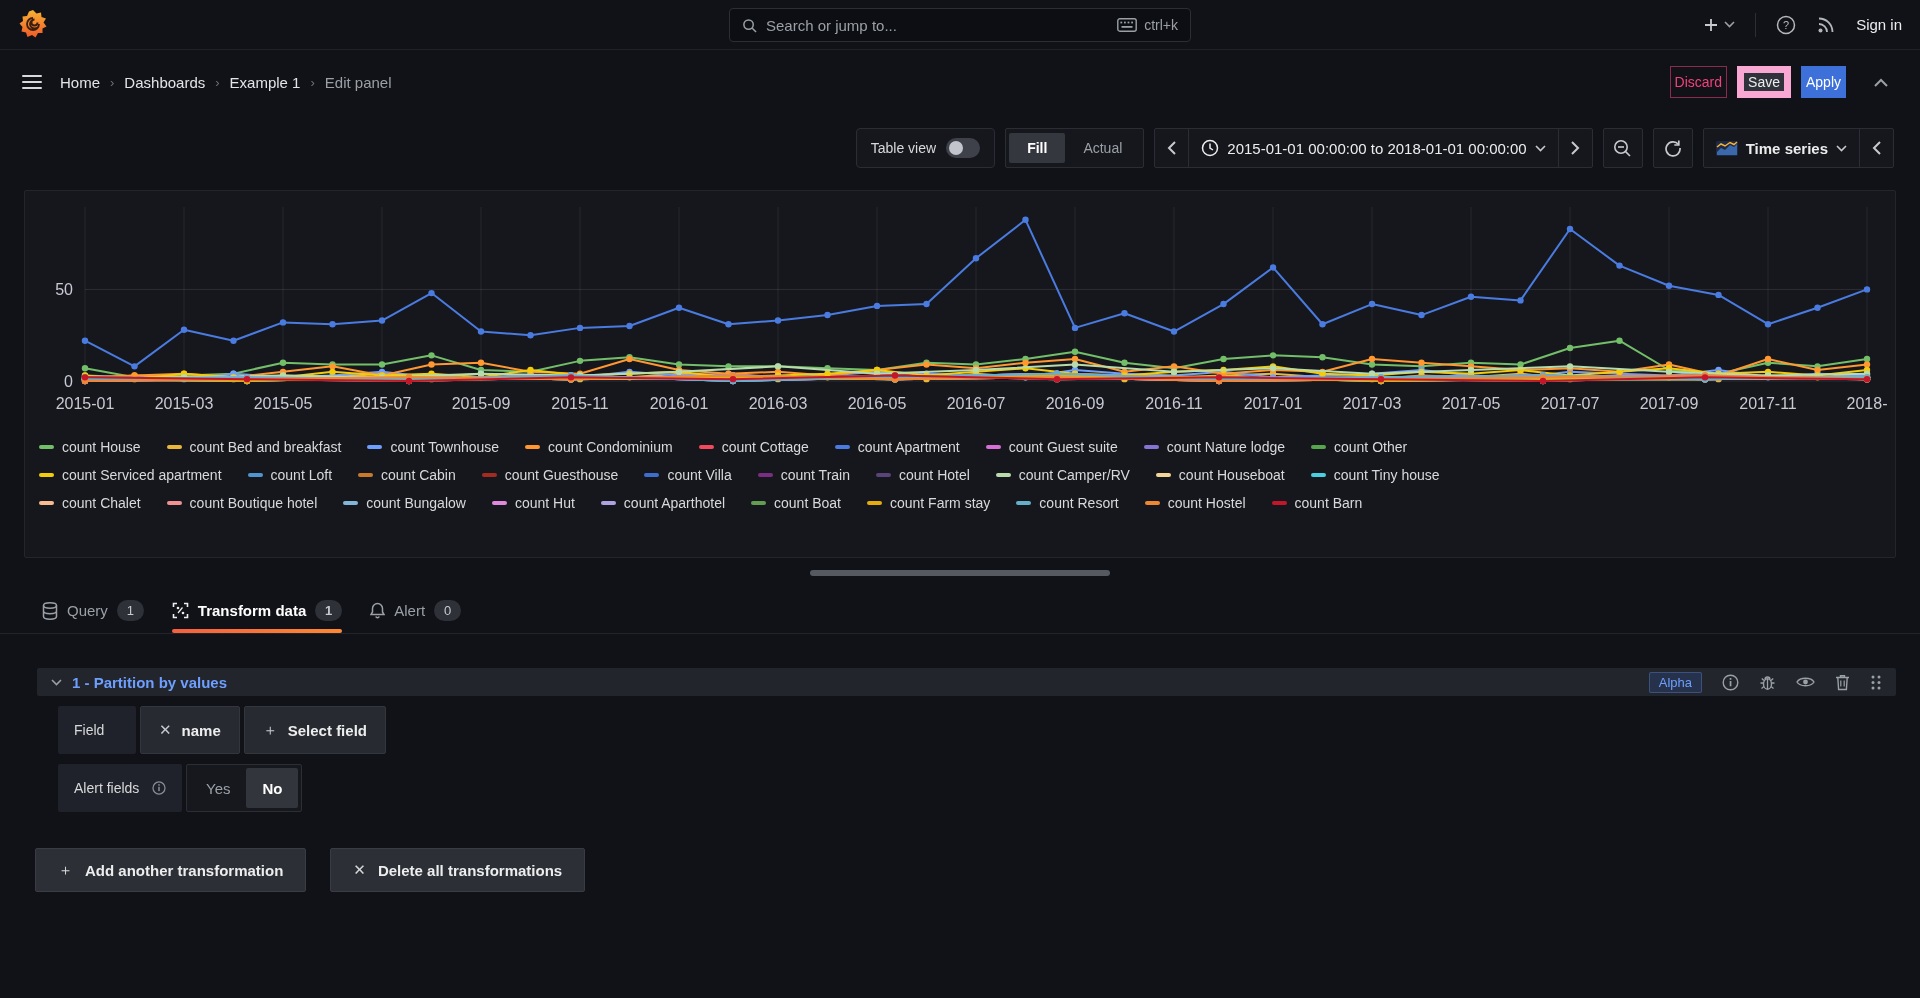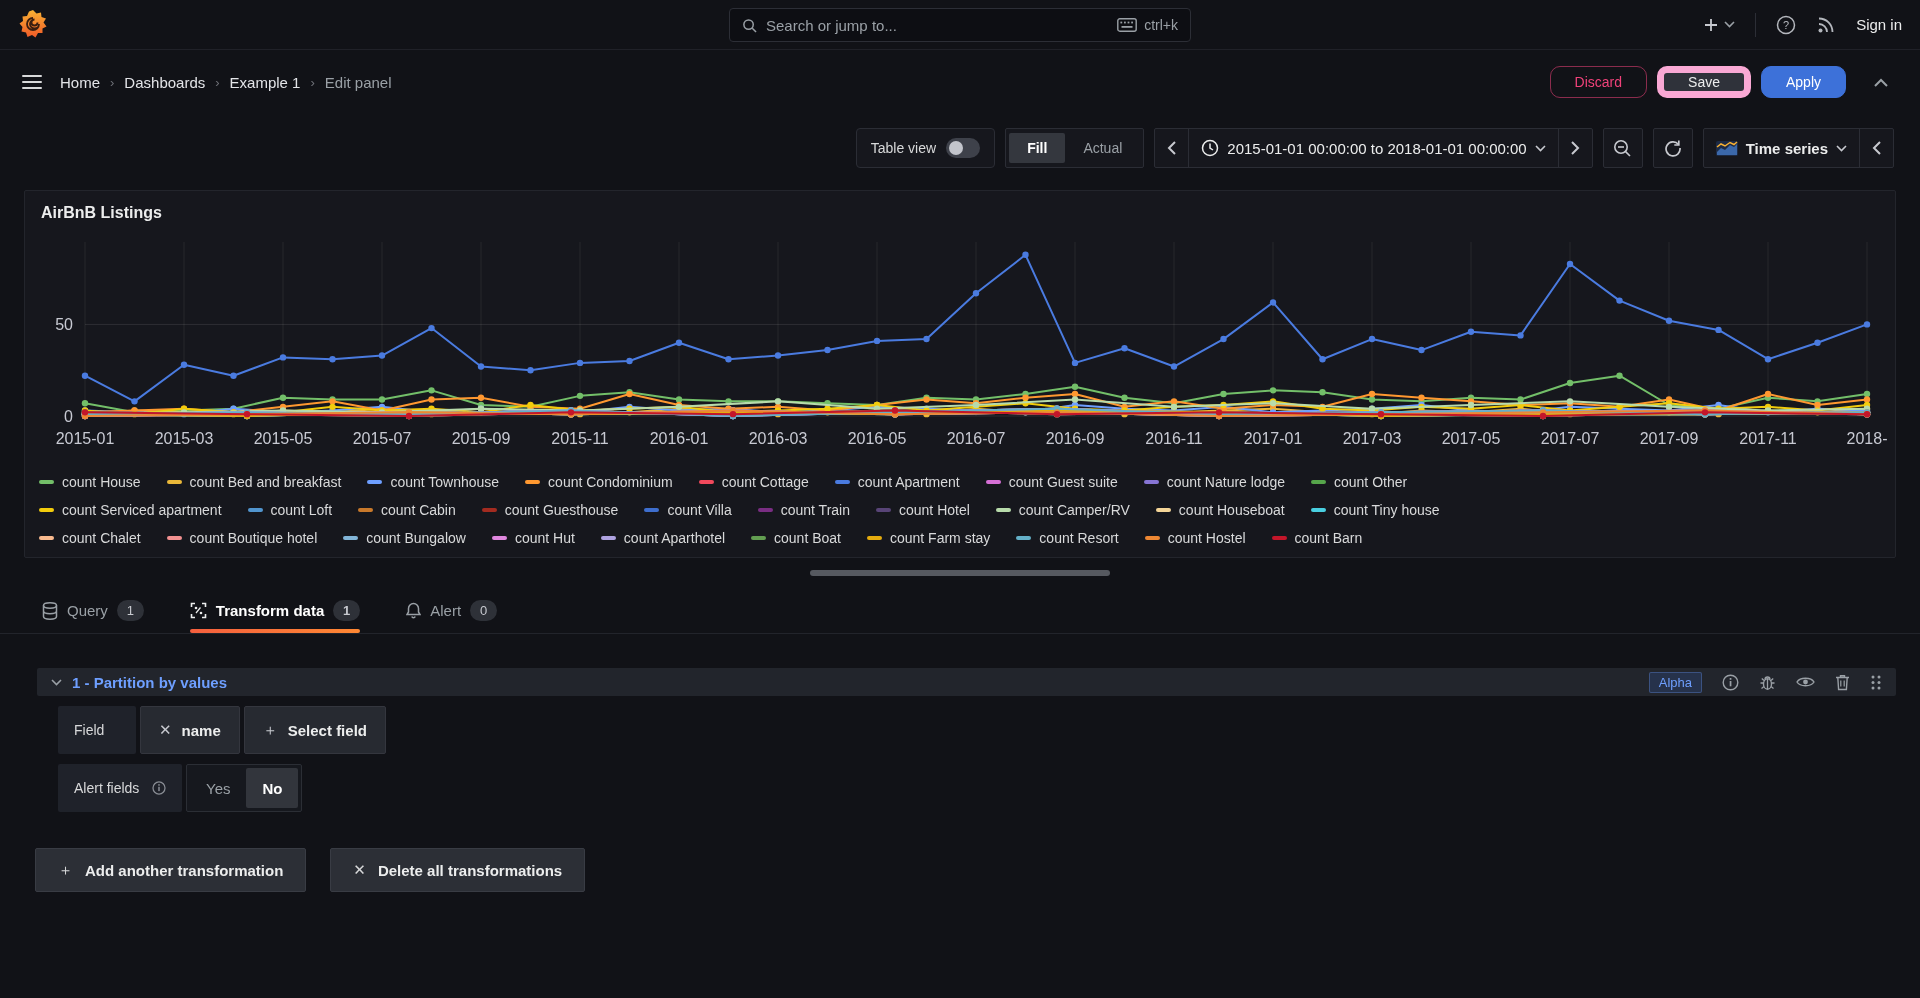--- a/index.html
+++ b/index.html
@@ -24,21 +24,21 @@
   .signin { color:#eceded; font-size:15px; }
 
   
   .subnav { height:64px; display:flex; align-items:center; padding:0 24px 0 22px; gap:18px; }
   .hamburger div { width:20px; height:2.5px; background:#d8d9da; border-radius:2px; margin:3.5px 0; }
   .crumbs { display:flex; align-items:center; gap:10px; font-size:15px; }
   .crumbs .sep { color:#6e7077; font-size:13px; }
   .crumb { color:#e3e4e8; cursor:pointer; }
   .crumb.current { color:#9aa0a6; }
   .subnav-right { margin-left:auto; display:flex; align-items:center; gap:10px; }
-  .btn { height:32px; padding:0 24px; border-radius:10px; font-size:14px; display:flex;
+  .btn { height:32px; padding:0 4px; border-radius:0; font-size:14px; display:flex;
     align-items:center; justify-content:center; cursor:pointer; font-family:inherit; }
   .btn-discard { color:#f0427a; border:1px solid rgba(240,66,122,.55); background:transparent; }
   .btn-save { color:#eceded; background:#2f323a; border:7px solid #f9a8d4; }
   .btn-apply { color:#fff; background:#3d71d9; border:1px solid #3d71d9; }
   .chev-up-btn { margin-left:10px; color:#9aa0a6; padding:0 8px; cursor:pointer; }
 
   
   .toolbar { display:flex; justify-content:flex-end; align-items:center; gap:10px;
     padding:14px 26px 0 0; }
   .ctl { height:40px; background:#16171d; border:1px solid #2b2d35; border-radius:2px;
@@ -63,21 +63,21 @@
   .panel-title { font-size:16px; font-weight:bold; color:#eceded; padding:13px 16px 4px 16px; }
   .legend { padding:2px 0 0 14px; }
   .legend-row { display:flex; flex-wrap:nowrap; align-items:center; height:28px; gap:26px; }
   .legend-item { display:flex; align-items:center; gap:8px; font-size:14px; color:#d8d9da;
     white-space:nowrap; cursor:pointer; }
   .swatch { width:15px; height:4px; border-radius:2px; flex:0 0 auto; }
 
   .hscroll { width:300px; height:6px; border-radius:3px; background:#565960; margin:12px auto 0 auto; }
 
   
-  .tabsbar { display:flex; align-items:flex-end; gap:46px; padding:24px 0 0 42px;
+  .tabsbar { display:flex; align-items:flex-end; gap:28px; padding:24px 0 0 42px;
     border-bottom:1px solid #22242b; }
   .tab { display:flex; align-items:center; gap:9px; font-size:15px; color:#9aa0a6;
     padding-bottom:12px; cursor:pointer; position:relative; }
   .tab .cnt { background:#2e3138; color:#c7c9cf; border-radius:11px; min-width:27px; height:21px;
     display:flex; align-items:center; justify-content:center; font-size:13px; padding:0 8px; }
   .tab.active { color:#fff; font-weight:bold; }
   .tab.active::after { content:""; position:absolute; left:0; right:0; bottom:0; height:4px;
     border-radius:2px; background:linear-gradient(90deg,#f55f3e,#ff8833); }
 
   
@@ -256,21 +256,20 @@
     </span>
     <span class="tseg">
       <svg width="9" height="14" viewBox="0 0 9 14">
         <path d="M8 1 L2 7 L8 13" stroke="#c7c9cf" stroke-width="2" fill="none"></path>
         </svg>
     </span>
   </div>
 </div>
 
 <section class="panel">
-  <div class="panel-title">AirBnB Listings</div>
   <svg id="chart-svg" width="1856" height="240" style="margin-left:6px; overflow:hidden;">
       <line x1="54" y1="16" x2="54" y2="190" stroke="rgba(255,255,255,0.07)" stroke-width="1"></line>
       <text x="54" y="218" text-anchor="middle" font-size="16" fill="#c8cad3" font-family="Liberation Sans, sans-serif">2015-01</text>
       <line x1="153" y1="16" x2="153" y2="190" stroke="rgba(255,255,255,0.07)" stroke-width="1"></line>
       <text x="153" y="218" text-anchor="middle" font-size="16" fill="#c8cad3" font-family="Liberation Sans, sans-serif">2015-03</text>
       <line x1="252" y1="16" x2="252" y2="190" stroke="rgba(255,255,255,0.07)" stroke-width="1"></line>
       <text x="252" y="218" text-anchor="middle" font-size="16" fill="#c8cad3" font-family="Liberation Sans, sans-serif">2015-05</text>
       <line x1="351" y1="16" x2="351" y2="190" stroke="rgba(255,255,255,0.07)" stroke-width="1"></line>
       <text x="351" y="218" text-anchor="middle" font-size="16" fill="#c8cad3" font-family="Liberation Sans, sans-serif">2015-07</text>
       <line x1="450" y1="16" x2="450" y2="190" stroke="rgba(255,255,255,0.07)" stroke-width="1"></line>

